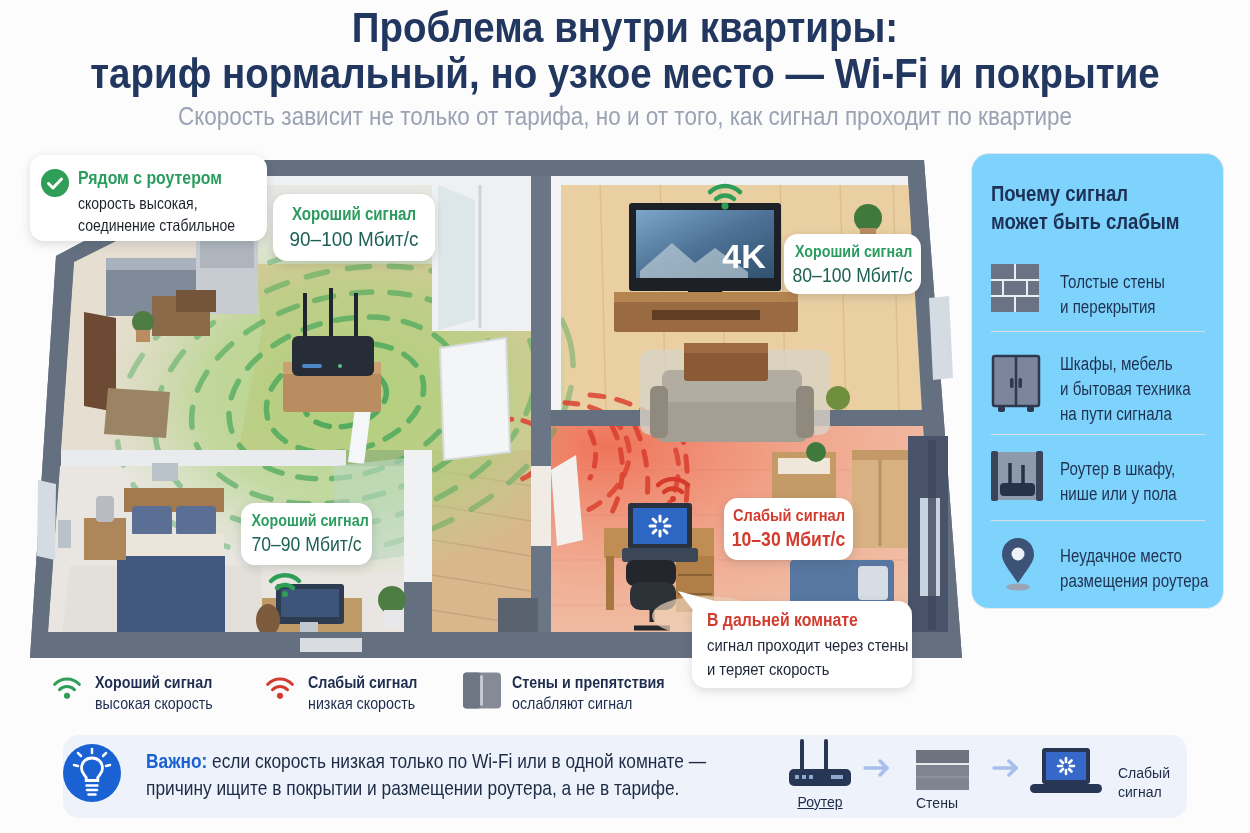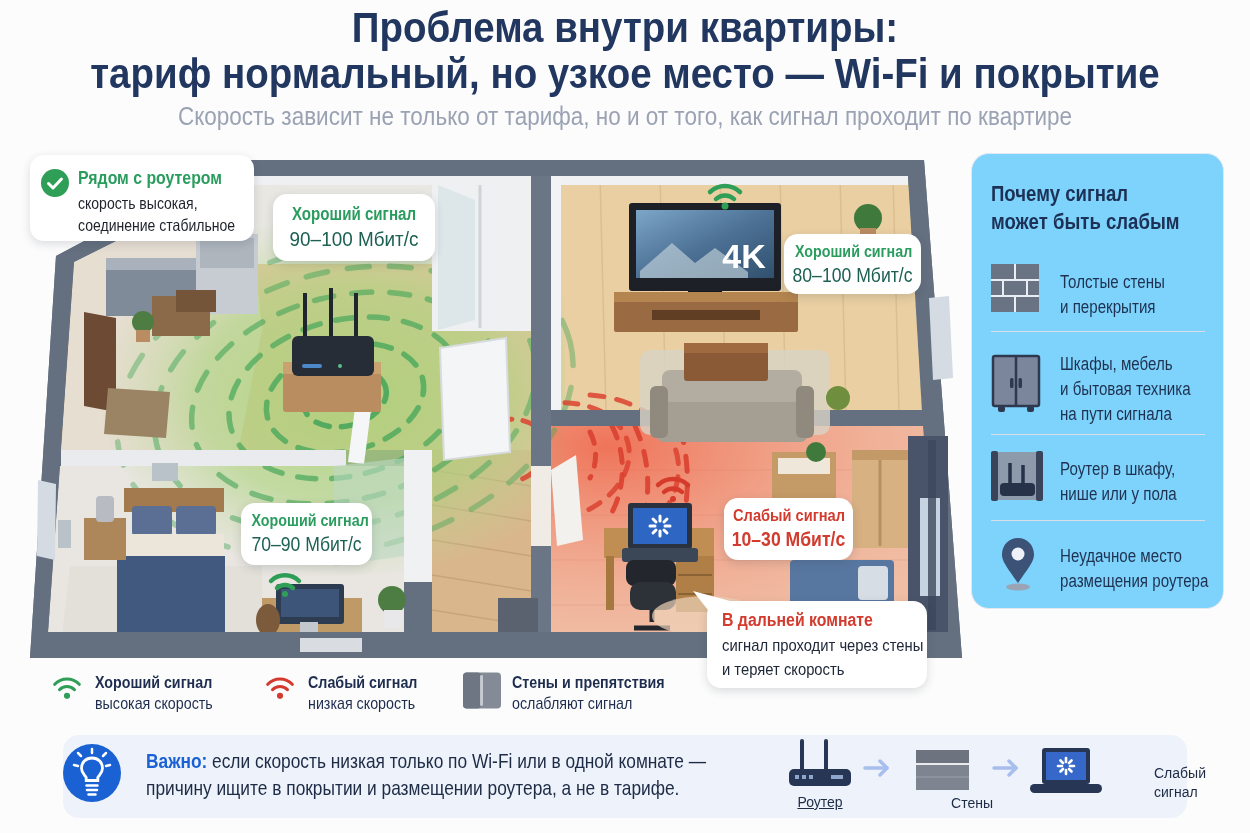--- a/index.html
+++ b/index.html
@@ -316,21 +316,21 @@
     <circle cx="285" cy="594" r="3" fill="#2f9e57" stroke="none"></circle>
   </g>
 
   <g stroke="#d63a2a" fill="none" stroke-width="4.5" stroke-linecap="round">
     <path d="M 658 485 a 22 22 0 0 1 30 0"></path>
     <path d="M 664 492 a 13 13 0 0 1 18 0"></path>
     <circle cx="673" cy="499" r="3" fill="#d63a2a" stroke="none"></circle>
   </g>
 </svg>
 
-<div class="callout" style="left:30px;top:155px;width:224px;height:86px;">
+<div class="callout" style="left:30px;top:155px;width:224px;height:86px;padding-left:13px;">
   <svg class="abs" style="left:10px;top:13px;" width="30" height="30" viewBox="0 0 30 30">
     <circle cx="15" cy="15" r="14" fill="#2f9e57"></circle>
     <path d="M 8.5 15.5 L 13 20 L 21.5 11" fill="none" stroke="#fff" stroke-width="3" stroke-linecap="round" stroke-linejoin="round"></path>
   </svg>
   <div class="abs cgreen" style="left:48px;top:13px;font-size:18px;transform:scaleX(.88);transform-origin:0 0;">Рядом с роутером</div>
   <div class="abs nw" style="left:48px;top:37px;font-size:16.5px;line-height:22px;color:#1d222b;transform:scaleX(.85);transform-origin:0 0;">скорость высокая,<br>соединение стабильное</div>
 </div>
 
 <div class="callout" style="left:273px;top:194px;width:162px;height:67px;text-align:center;">
   <div class="cgreen" style="font-size:18px;margin-top:10px;transform:scaleX(.84);">Хороший сигнал</div>
@@ -345,21 +345,21 @@
 <div class="callout" style="left:241px;top:503px;width:131px;height:62px;text-align:center;">
   <div class="cgreen" style="font-size:17px;margin-top:8px;transform:scaleX(.84);">Хороший сигнал</div>
   <div class="cnavy" style="font-size:20px;margin-top:2px;transform:scaleX(.88);">70–90 Мбит/с</div>
 </div>
 
 <div class="callout" style="left:724px;top:498px;width:129px;height:62px;text-align:center;">
   <div class="cred" style="font-size:17px;margin-top:8px;transform:scaleX(.86);">Слабый сигнал</div>
   <div class="cred" style="font-size:20px;margin-top:2px;transform:scaleX(.88);">10–30 Мбит/с</div>
 </div>
 
-<div class="callout" style="left:707px;top:601px;width:220px;height:87px;">
+<div class="callout" style="left:692px;top:601px;width:220px;height:87px;">
   <svg class="abs" style="left:-40px;top:-20px;" width="80" height="40" viewBox="0 0 80 40">
     <polygon points="78,24 48,38 26,10" fill="#fff"></polygon>
   </svg>
   <div class="abs cred" style="left:15px;top:9px;font-size:18px;transform:scaleX(.88);transform-origin:0 0;">В дальней комнате</div>
   <div class="abs nw" style="left:15px;top:33px;font-size:17px;line-height:23.5px;color:#20293a;transform:scaleX(.87);transform-origin:0 0;">сигнал проходит через стены<br>и теряет скорость</div>
 </div>
 
 <div class="abs" style="left:971px;top:153px;width:253px;height:456px;background:#7dd3fc;border-radius:18px;border:1px solid #e3e7ef;box-sizing:border-box;">
 
   <div class="abs" style="left:19px;top:26px;font-size:22px;font-weight:bold;line-height:28px;color:#1d3156;white-space:nowrap;transform:scaleX(.845);transform-origin:0 0;">Почему сигнал<br>может быть слабым</div>
@@ -482,21 +482,21 @@
       <polyline points="17,3 24,10 17,17"></polyline>
   </g>
 </svg>
 
 <svg class="abs" style="left:916px;top:750px;" width="53" height="40" viewBox="0 0 53 40">
   <rect x="0" y="0" width="53" height="40" fill="#7e8490"></rect>
   <rect x="0" y="0" width="53" height="13" fill="#6d737f"></rect>
   <line x1="0" y1="14" x2="53" y2="14" stroke="#e8eaee" stroke-width="2"></line>
   <line x1="0" y1="27" x2="53" y2="27" stroke="#9298a3" stroke-width="1.5"></line>
 </svg>
-<div class="abs" style="left:916px;top:795px;width:53px;text-align:right;font-size:14px;color:#1d2b45;margin-left:24px;">Стены</div>
+<div class="abs" style="left:916px;top:795px;width:53px;text-align:left;font-size:14px;color:#1d2b45;">Стены</div>
 
 <svg class="abs" style="left:992px;top:758px;" width="28" height="20" viewBox="0 0 28 20">
   <g stroke="#a8bfed" stroke-width="3.5" fill="none" stroke-linecap="round" stroke-linejoin="round">
     <line x1="2" y1="10" x2="24" y2="10"></line>
       <polyline points="17,3 24,10 17,17"></polyline>
   </g>
 </svg>
 
 <svg class="abs" style="left:1030px;top:748px;" width="72" height="48" viewBox="0 0 72 48">
   <rect x="12" y="0" width="48" height="36" rx="3" fill="#263654"></rect>
@@ -506,13 +506,13 @@
       <line x1="36" y1="22" x2="36" y2="26"></line>
     <line x1="28" y1="18" x2="32" y2="18"></line>
       <line x1="40" y1="18" x2="44" y2="18"></line>
     <line x1="30.5" y1="12.5" x2="33" y2="15"></line>
       <line x1="39" y1="21" x2="41.5" y2="23.5"></line>
     <line x1="30.5" y1="23.5" x2="33" y2="21"></line>
       <line x1="39" y1="15" x2="41.5" y2="12.5"></line>
   </g>
   <rect x="0" y="36" width="72" height="9" rx="4.5" fill="#263654"></rect>
 </svg>
-<div class="abs" style="left:1118px;top:764px;font-size:14px;line-height:19px;color:#1d2b45;margin-left:36px;">Слабый<br>сигнал</div>
+<div class="abs" style="left:1118px;top:764px;font-size:14px;line-height:19px;color:#1d2b45;">Слабый<br>сигнал</div>
 
 </body></html>

